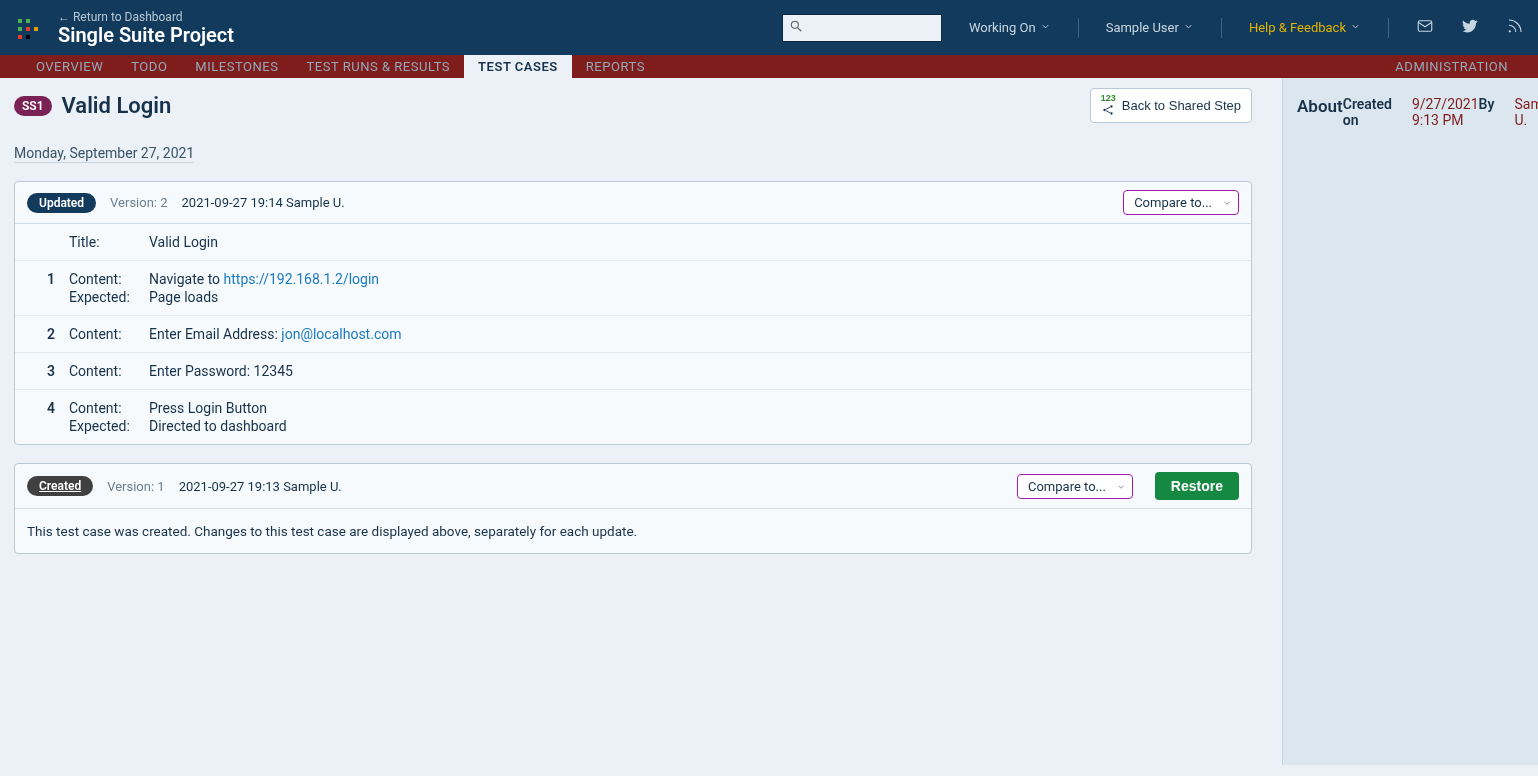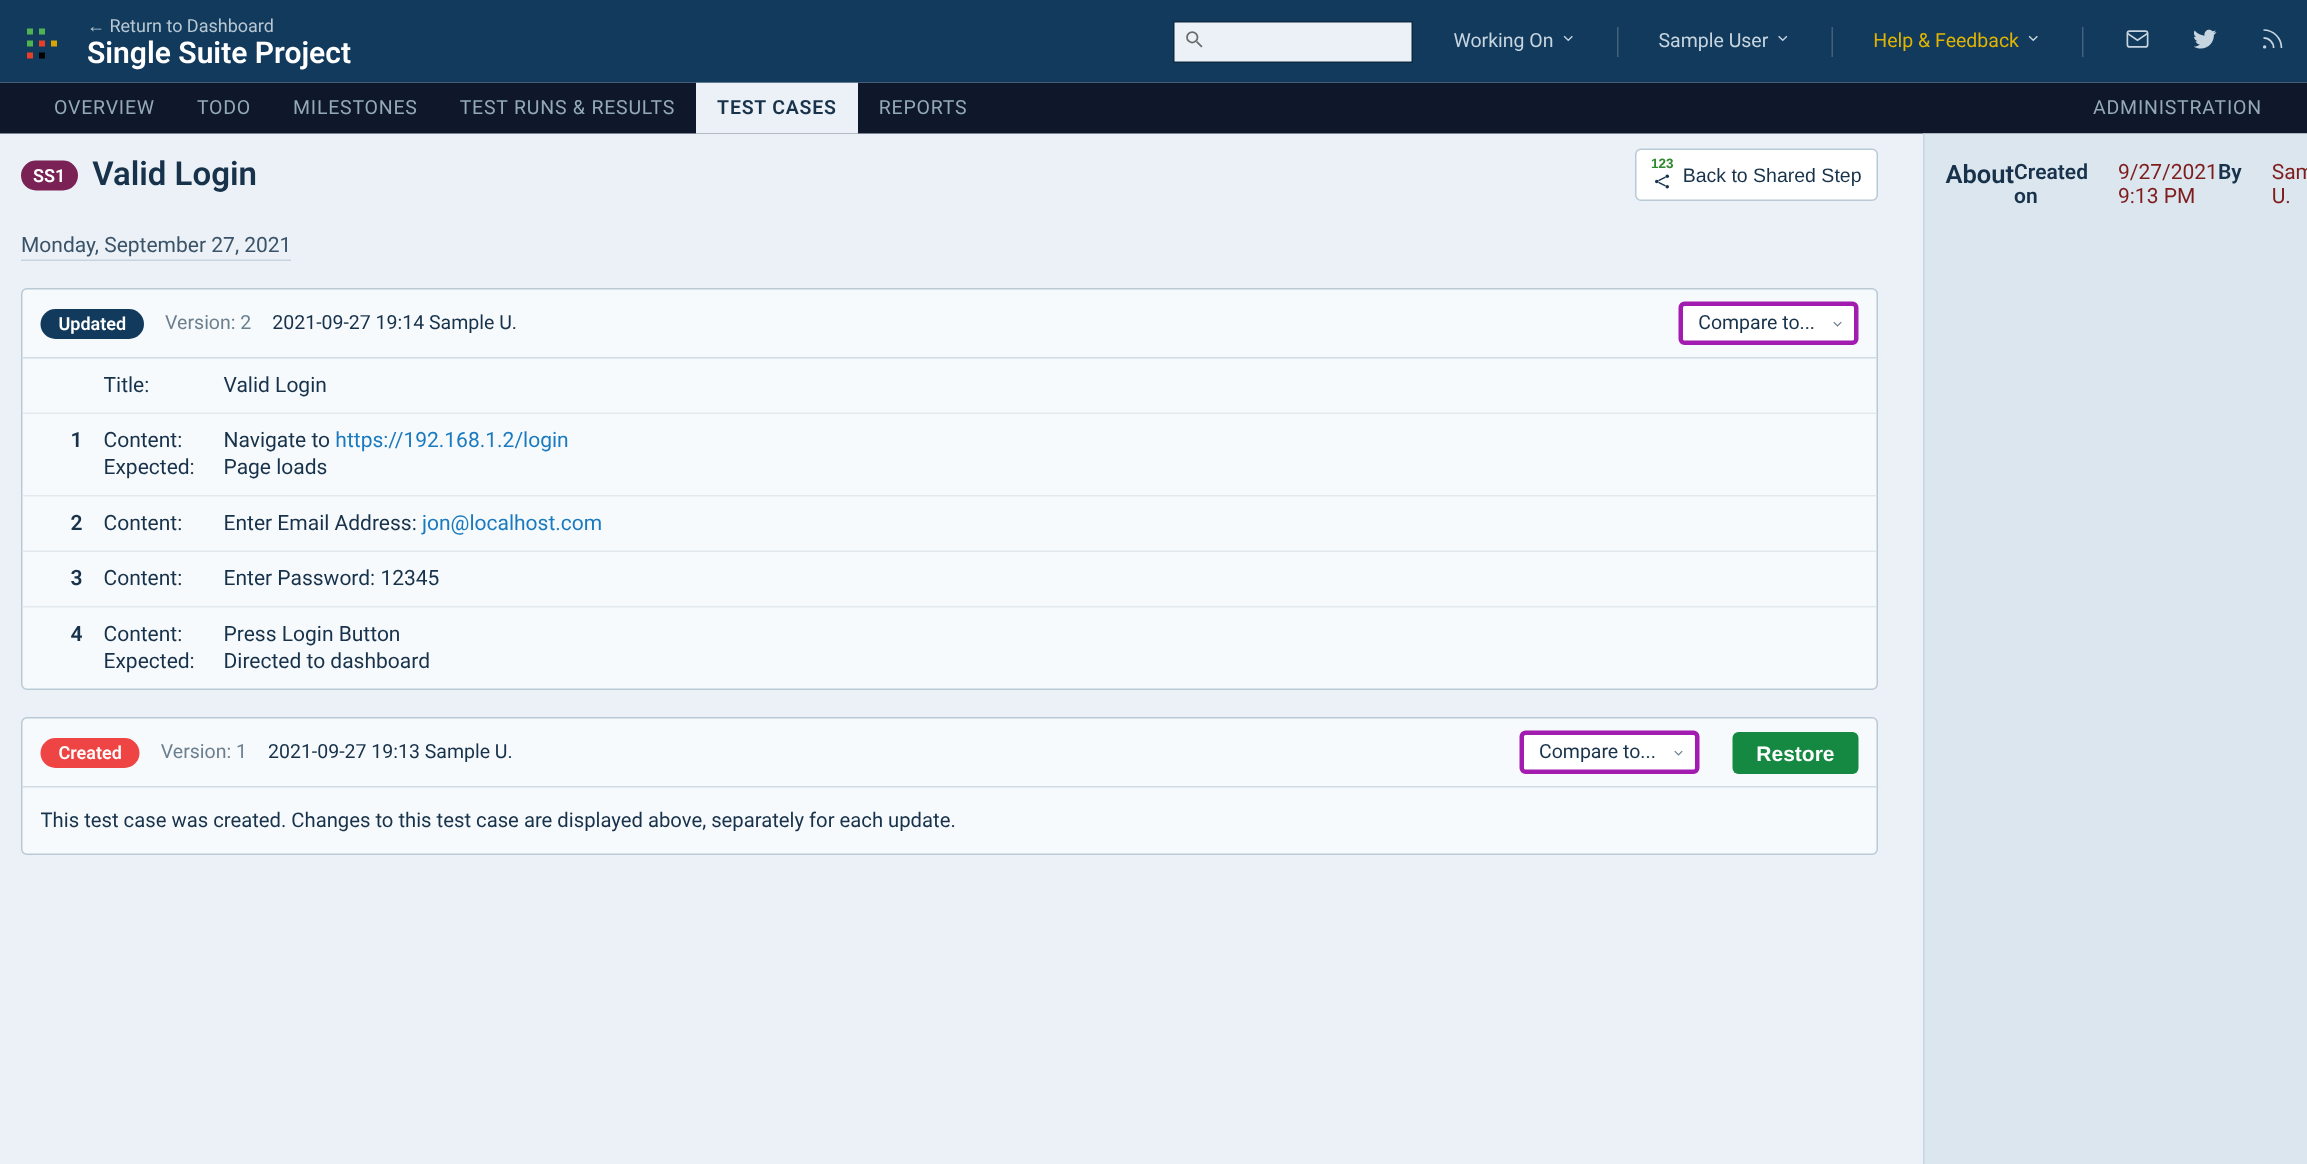--- a/index.html
+++ b/index.html
@@ -49,21 +49,21 @@
   .search-box svg{width:14px;height:14px;opacity:.7;}
   .top-item{display:flex;align-items:center;gap:4px;cursor:pointer;color:#c7d5e0;}
   .top-item.help{color:#e0b400;}
   .top-sep{width:1px;height:20px;background:rgba(255,255,255,.2);}
   .top-icon svg{width:18px;height:18px;stroke:#c7d5e0;fill:none;stroke-width:1.5;}
   .chev-down{display:inline-block;}
   .chev-down svg{width:11px;height:11px;stroke:#c7d5e0;fill:none;stroke-width:2;}
 
   
   .nav-bar{
-    background:#0f172a; height:34px; display:flex; align-items:center;
+    background:#7f1d1d; height:23px; display:flex; align-items:center;
     padding:0 22px; font-size:13px; letter-spacing:.04em;
   }
   .nav-tab{color:#93a9ba; padding:0 14px; height:34px; display:flex; align-items:center; cursor:pointer; text-transform:uppercase;}
   .nav-tab.active{background:#ebf1f6; color:#17324a; font-weight:600;}
   .nav-admin{margin-left:auto;color:#93a9ba;cursor:pointer;text-transform:uppercase;font-size:13px;padding:0 8px;}
 
   
   .layout{display:flex; height:calc(776px - 55px - 34px);gap:16px;}
   .main{flex:1; padding:10px 14px; overflow:hidden;}
   .sidebar{
@@ -89,26 +89,26 @@
   .date-line{font-size:14px;color:#3a5368;margin-bottom:18px;border-bottom:1px solid #c7d4df;display:inline-block;padding-bottom:1px;}
 
   
   .hist-card{border:1px solid #bac9d6;border-radius:4px;background:#f7fafc;margin-bottom:18px;}
   .hist-head{
     display:flex;align-items:center;gap:14px;padding:8px 12px;
     border-bottom:1px solid #d2dce4;
   }
   .pill{border-radius:12px;color:#fff;font-size:12px;font-weight:600;padding:3px 12px;}
   .pill-updated{background:#123a5c;}
-  .pill-created{background:#ef4444;}
+  .pill-created{background:#404040;text-decoration:underline;}
   .ver-label{color:#6b7f8f;font-size:13px;}
   .meta{font-size:13px;color:#17324a;}
   .spacer{flex:1;}
   .select-compare{
-    border:3px solid #a21caf;background:#fff;border-radius:4px;
+    border:1px solid #a21caf;background:#fff;border-radius:4px;
     padding:4px 26px 4px 10px;font-size:13px;color:#17324a;cursor:pointer;
     position:relative;min-width:110px;
   }
   .select-compare svg{position:absolute;right:6px;top:7px;width:10px;height:10px;stroke:#6b7f8f;fill:none;stroke-width:2;}
   .restore-btn{
     background:#158941;color:#fff;border:none;border-radius:4px;
     padding:6px 16px;font-size:14px;font-weight:600;cursor:pointer;margin-left:8px;
   }
 
   .hist-body{padding:0;}

